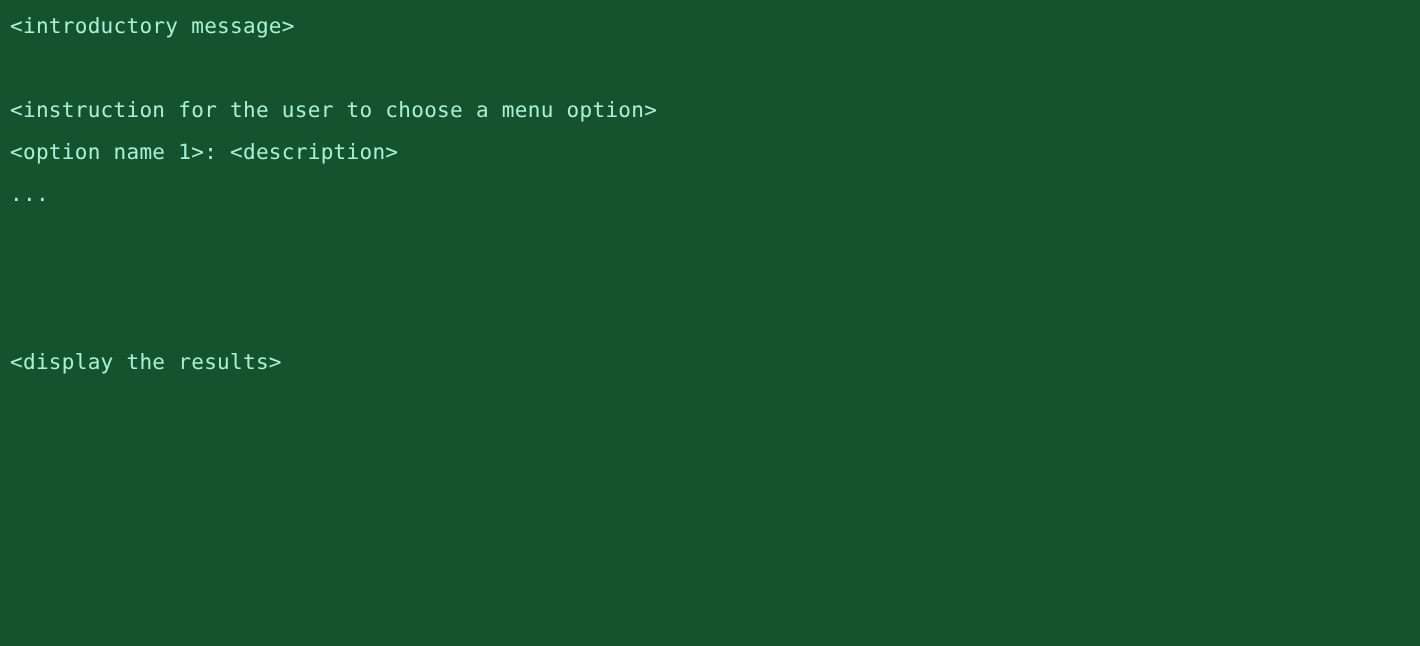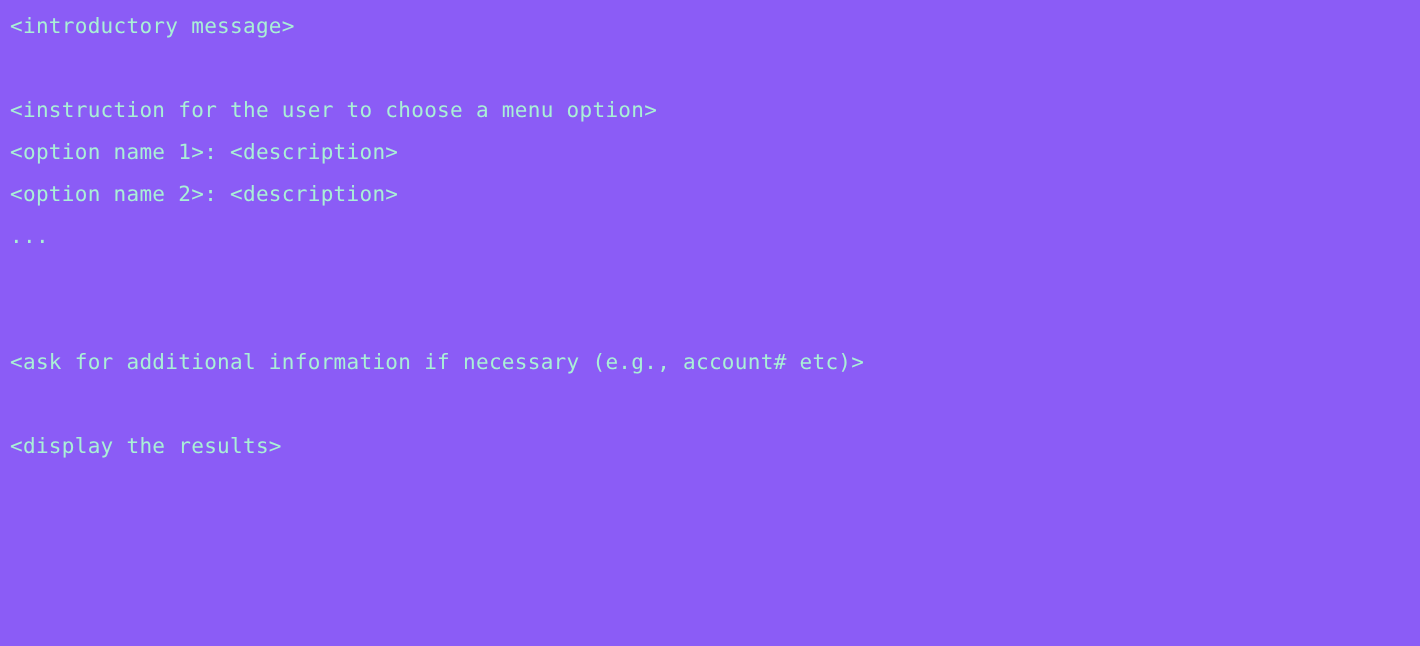--- a/index.html
+++ b/index.html
@@ -35,28 +35,26 @@
   .console-line.blank {
     color: transparent;
   }
   #line-stack {
     padding-top: 5px;
   }
 </style>
 </head>
 <body>
 
-<div id="terminal" style="background: #8b5cf6;">
+<div id="terminal" style="background: #14532d;">
   <div id="line-stack" style="color: rgb(169, 240, 214);">
       <div class="console-line">&lt;introductory message&gt;</div>
       <div class="console-line blank"></div>
       <div class="console-line">&lt;instruction for the user to choose a menu option&gt;</div>
       <div class="console-line">&lt;option name 1&gt;: &lt;description&gt;</div>
-      <div class="console-line">&lt;option name 2&gt;: &lt;description&gt;</div>
       <div class="console-line">...</div>
       <div class="console-line blank"></div>
       <div class="console-line blank"></div>
-      <div class="console-line">&lt;ask for additional information if necessary (e.g., account# etc)&gt;</div>
       <div class="console-line blank"></div>
       <div class="console-line">&lt;display the results&gt;</div>
       <div class="console-line blank"></div>
     </div>
 </div>
 
 </body></html>

